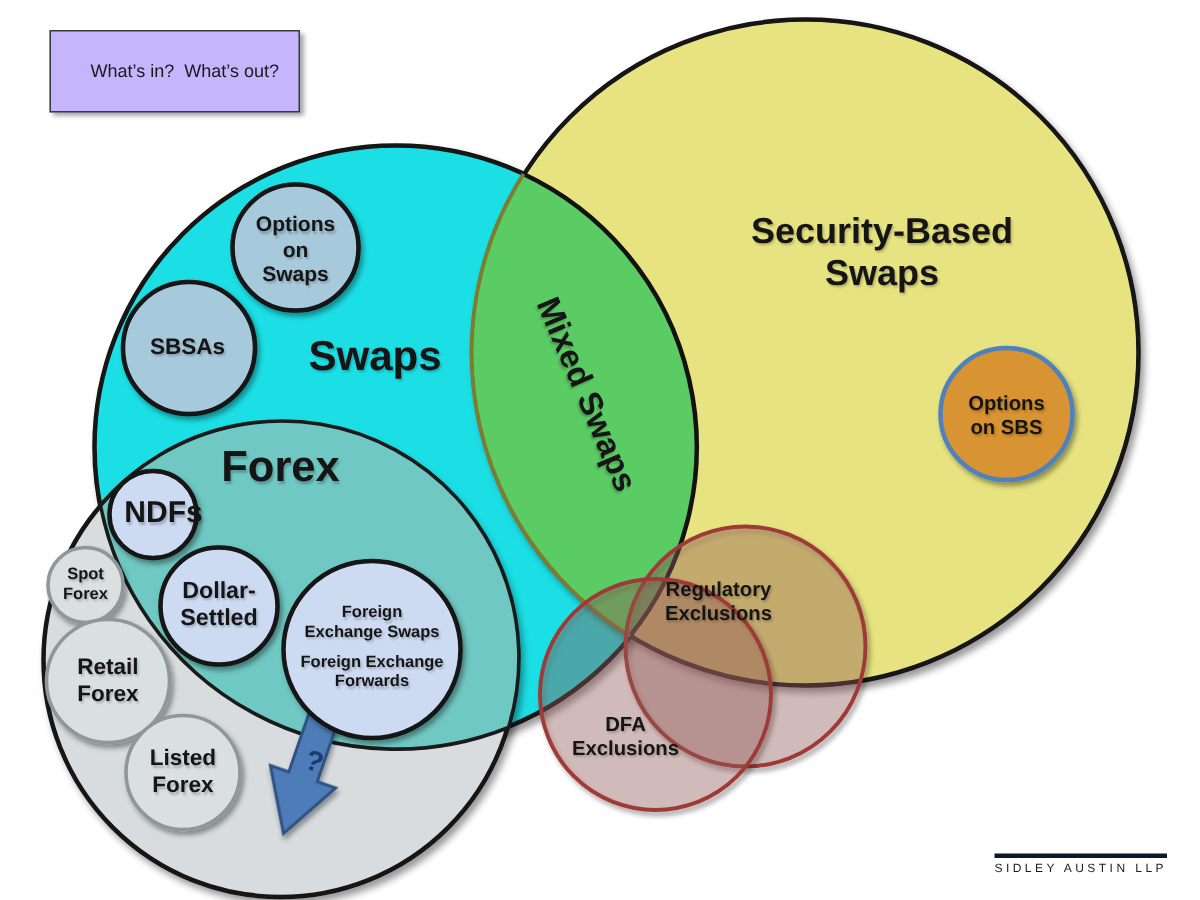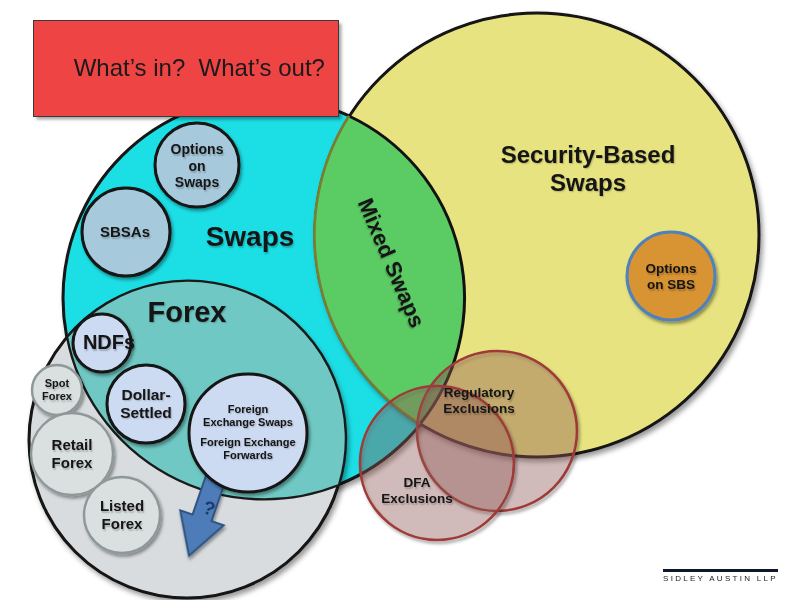--- a/index.html
+++ b/index.html
@@ -41,22 +41,22 @@
   .lbl-retail { left: 72px;  top: 454px; font-size: 15px; width: 56px; }
   .lbl-listed { left: 122px; top: 515px; font-size: 15px; width: 56px; }
   .lbl-osbs   { left: 671px; top: 277px; font-size: 13.5px; width: 66px; }
   .lbl-reg    { left: 479px; top: 401px; font-size: 13.5px; width: 92px; }
   .lbl-dfa    { left: 417px; top: 491px; font-size: 13.5px; width: 92px; }
   .lbl-qmark  { left: 209px; top: 509px; font-size: 19px; color: #1E3A6E;
                 transform: translate(-50%,-50%) rotate(19deg); text-shadow: none; }
 
   .title-box {
     position: absolute; left: 33px; top: 20px;
-    border: 1.5px solid #3a3a3a; background: #ef4444;
-    padding: 5px 13px 6px 13px; font-size: 24px; color: #1a1a1a;
+    border: 1.5px solid #3a3a3a; background: #c4b5fd;
+    padding: 5px 13px 6px 13px; font-size: 12px; color: #1a1a1a;
     white-space: pre; box-shadow: 2.5px 2.5px 3px rgba(0,0,0,0.35);
   }
 
   
   .sidley { position: absolute; right: 22px; bottom: 17px; }
   .sidley-firm {
     border-top: 3px solid #0f172a; margin-left: 42px; padding-top: 2px;
     font-size: 8px; letter-spacing: 2.3px; color: #1c1c1c; font-weight: 400;
     text-align: center; white-space: nowrap;
   }

